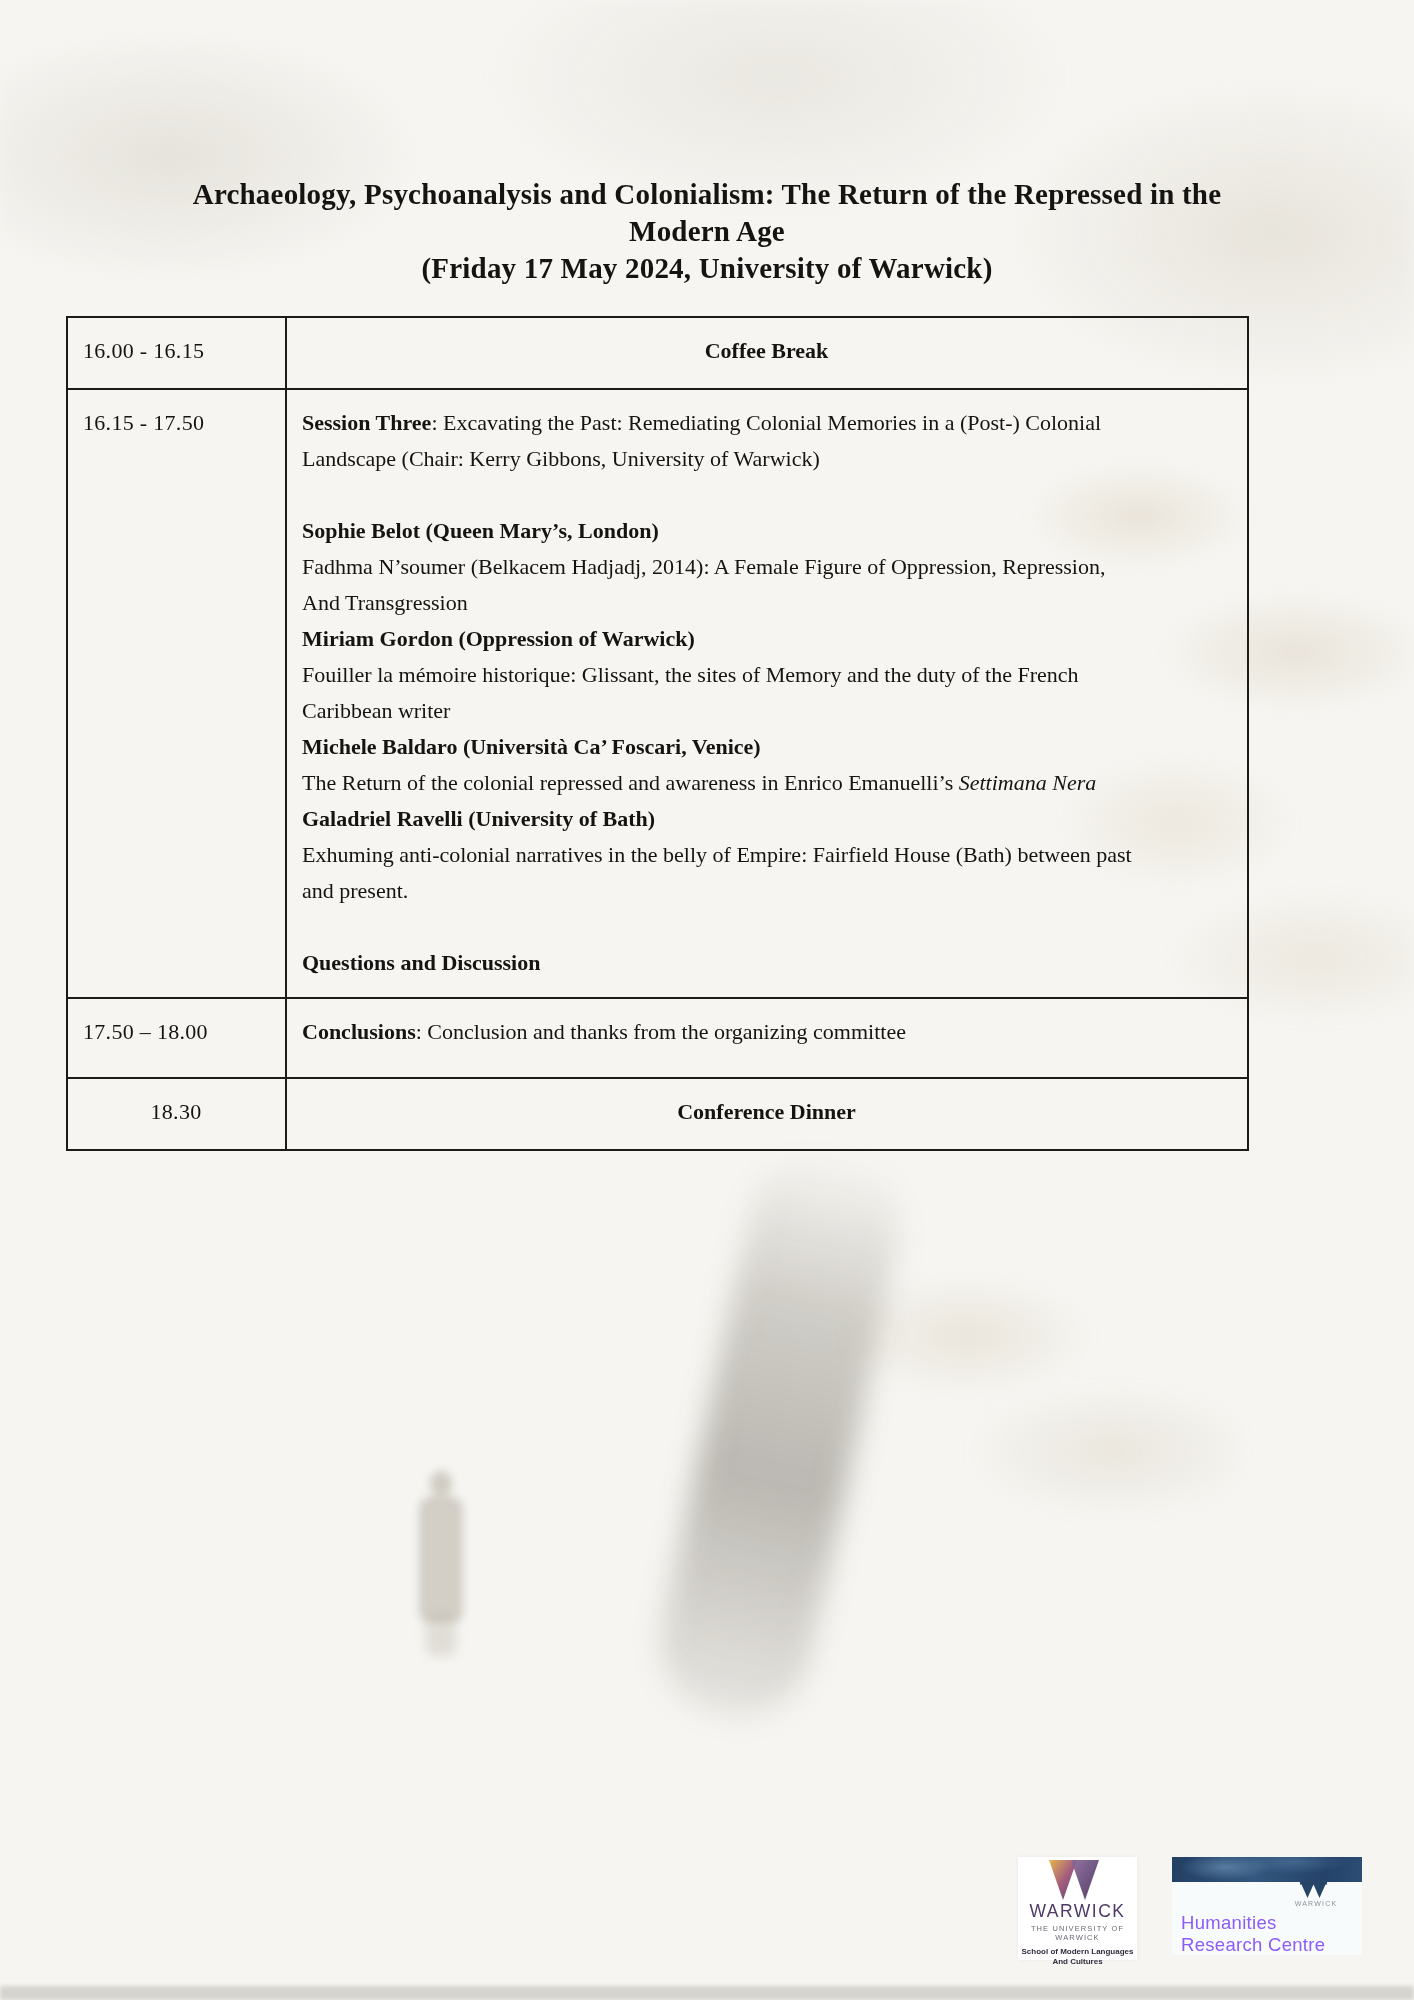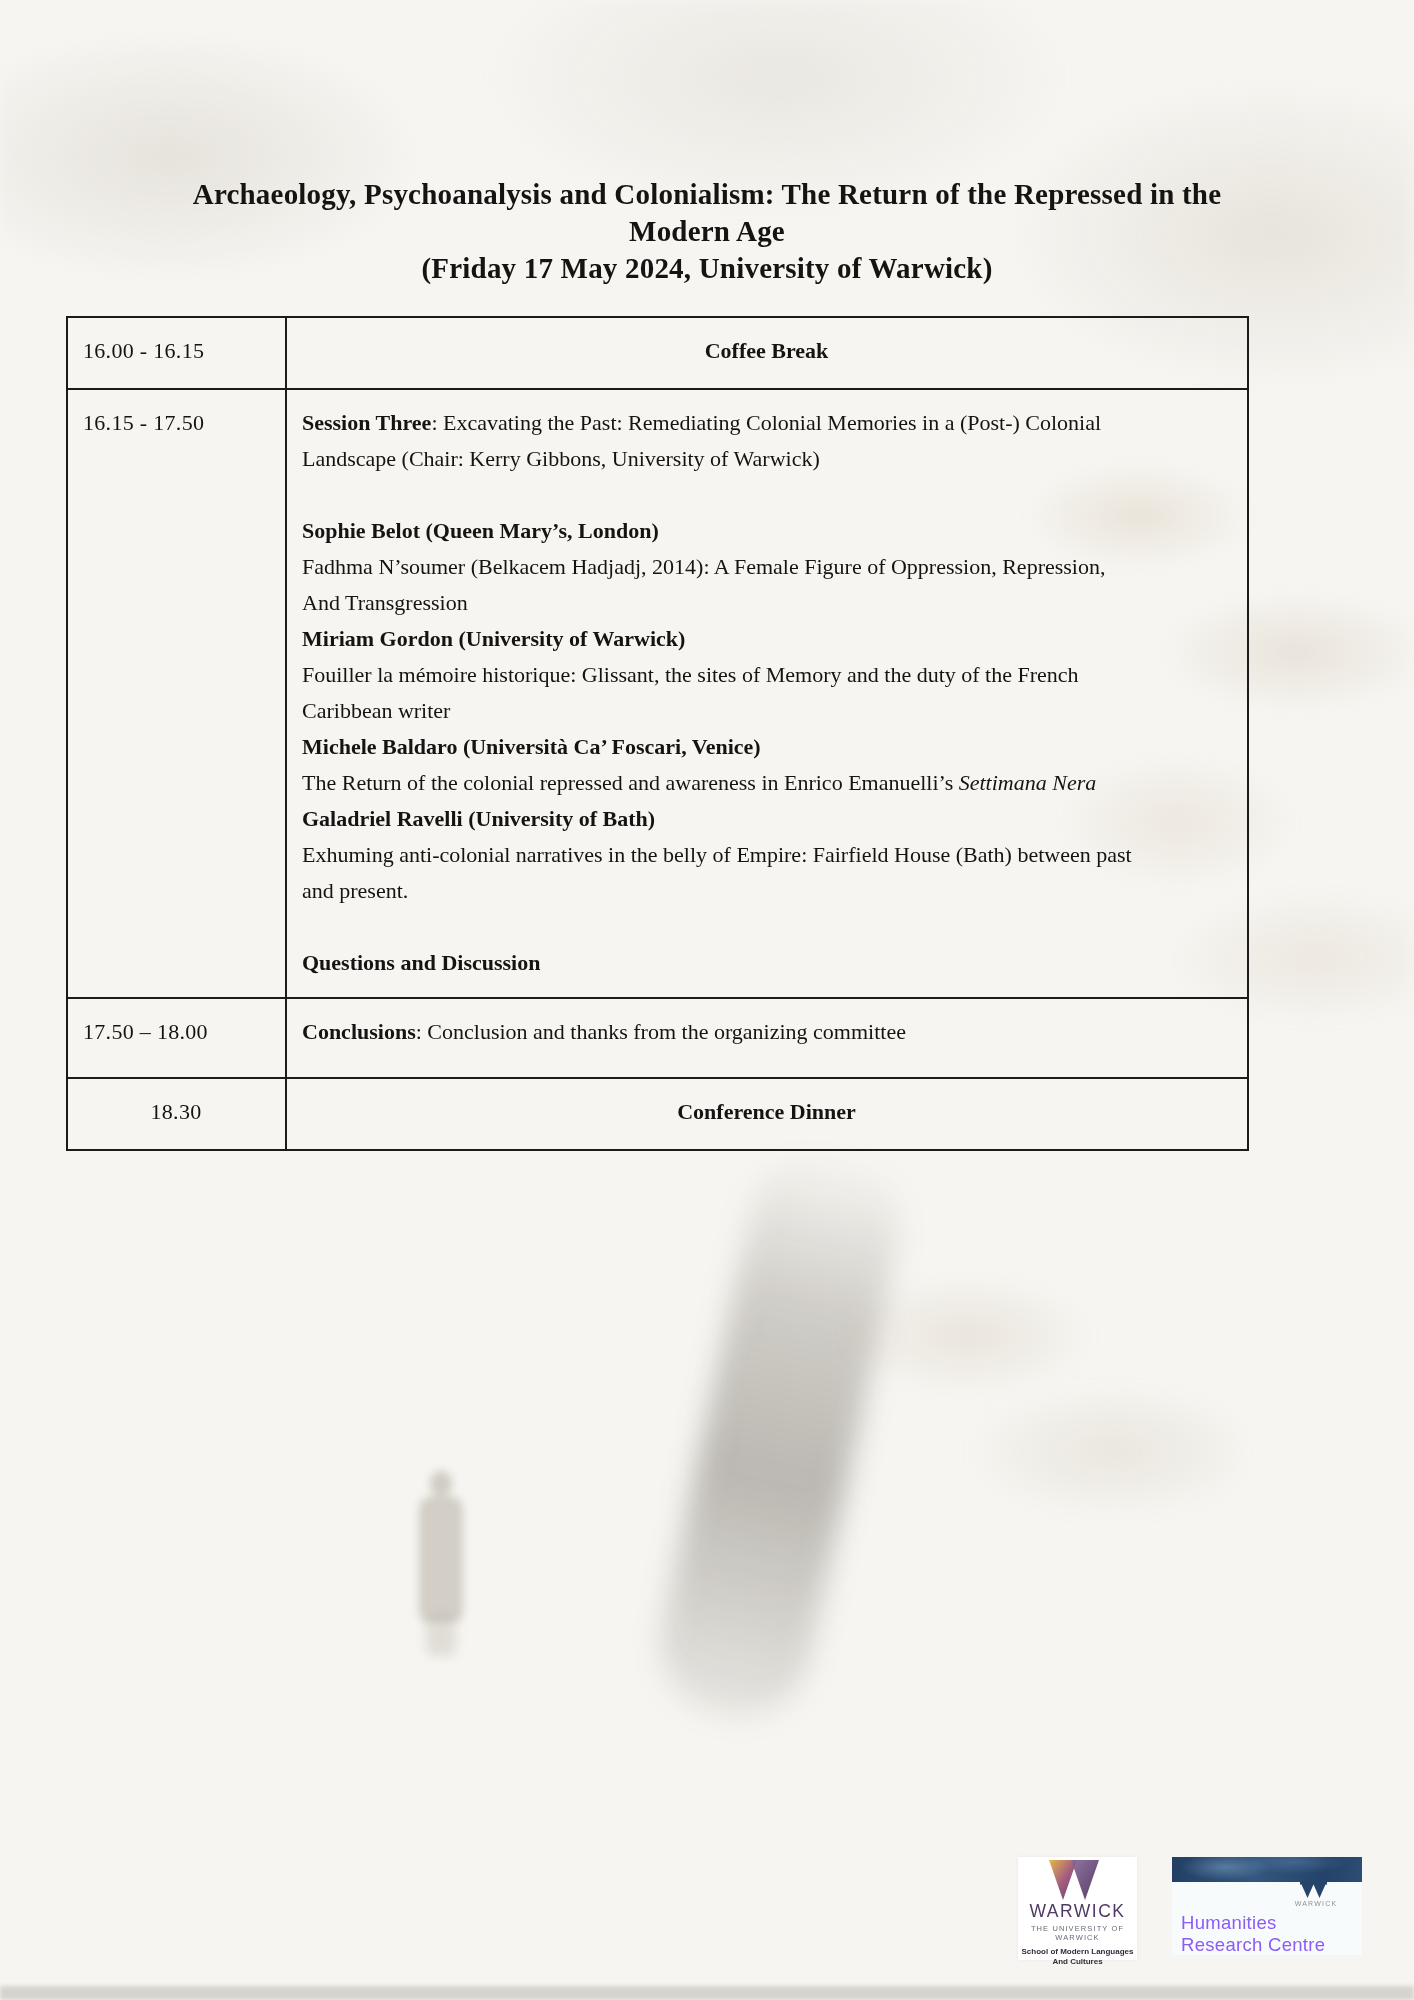--- a/index.html
+++ b/index.html
@@ -156,21 +156,21 @@
     </tr>
     <tr class="r2">
       <td class="time">16.15 - 17.50</td>
       <td class="desc">
           <div class="tl"><span class="b">Session Three</span><span>: Excavating the Past: Remediating Colonial Memories in a (Post-) Colonial</span></div>
           <div class="tl"><span>Landscape (Chair: Kerry Gibbons, University of Warwick)</span></div>
           <div class="tl">&nbsp;</div>
           <div class="tl"><span class="b">Sophie Belot (Queen Mary’s, London)</span></div>
           <div class="tl"><span>Fadhma N’soumer (Belkacem Hadjadj, 2014): A Female Figure of Oppression, Repression,</span></div>
           <div class="tl"><span>And Transgression</span></div>
-          <div class="tl"><span class="b">Miriam Gordon (University of Warwick)</span></div>
+          <div class="tl"><span class="b">Miriam Gordon (Oppression of Warwick)</span></div>
           <div class="tl"><span>Fouiller la mémoire historique: Glissant, the sites of Memory and the duty of the French</span></div>
           <div class="tl"><span>Caribbean writer</span></div>
           <div class="tl"><span class="b">Michele Baldaro (Università Ca’ Foscari, Venice)</span></div>
           <div class="tl"><span>The Return of the colonial repressed and awareness in Enrico Emanuelli’s </span><span class="i">Settimana Nera</span></div>
           <div class="tl"><span class="b">Galadriel Ravelli (University of Bath)</span></div>
           <div class="tl"><span>Exhuming anti-colonial narratives in the belly of Empire: Fairfield House (Bath) between past</span></div>
           <div class="tl"><span>and present.</span></div>
           <div class="tl">&nbsp;</div>
           <div class="tl"><span class="b">Questions and Discussion</span></div>
         </td>

